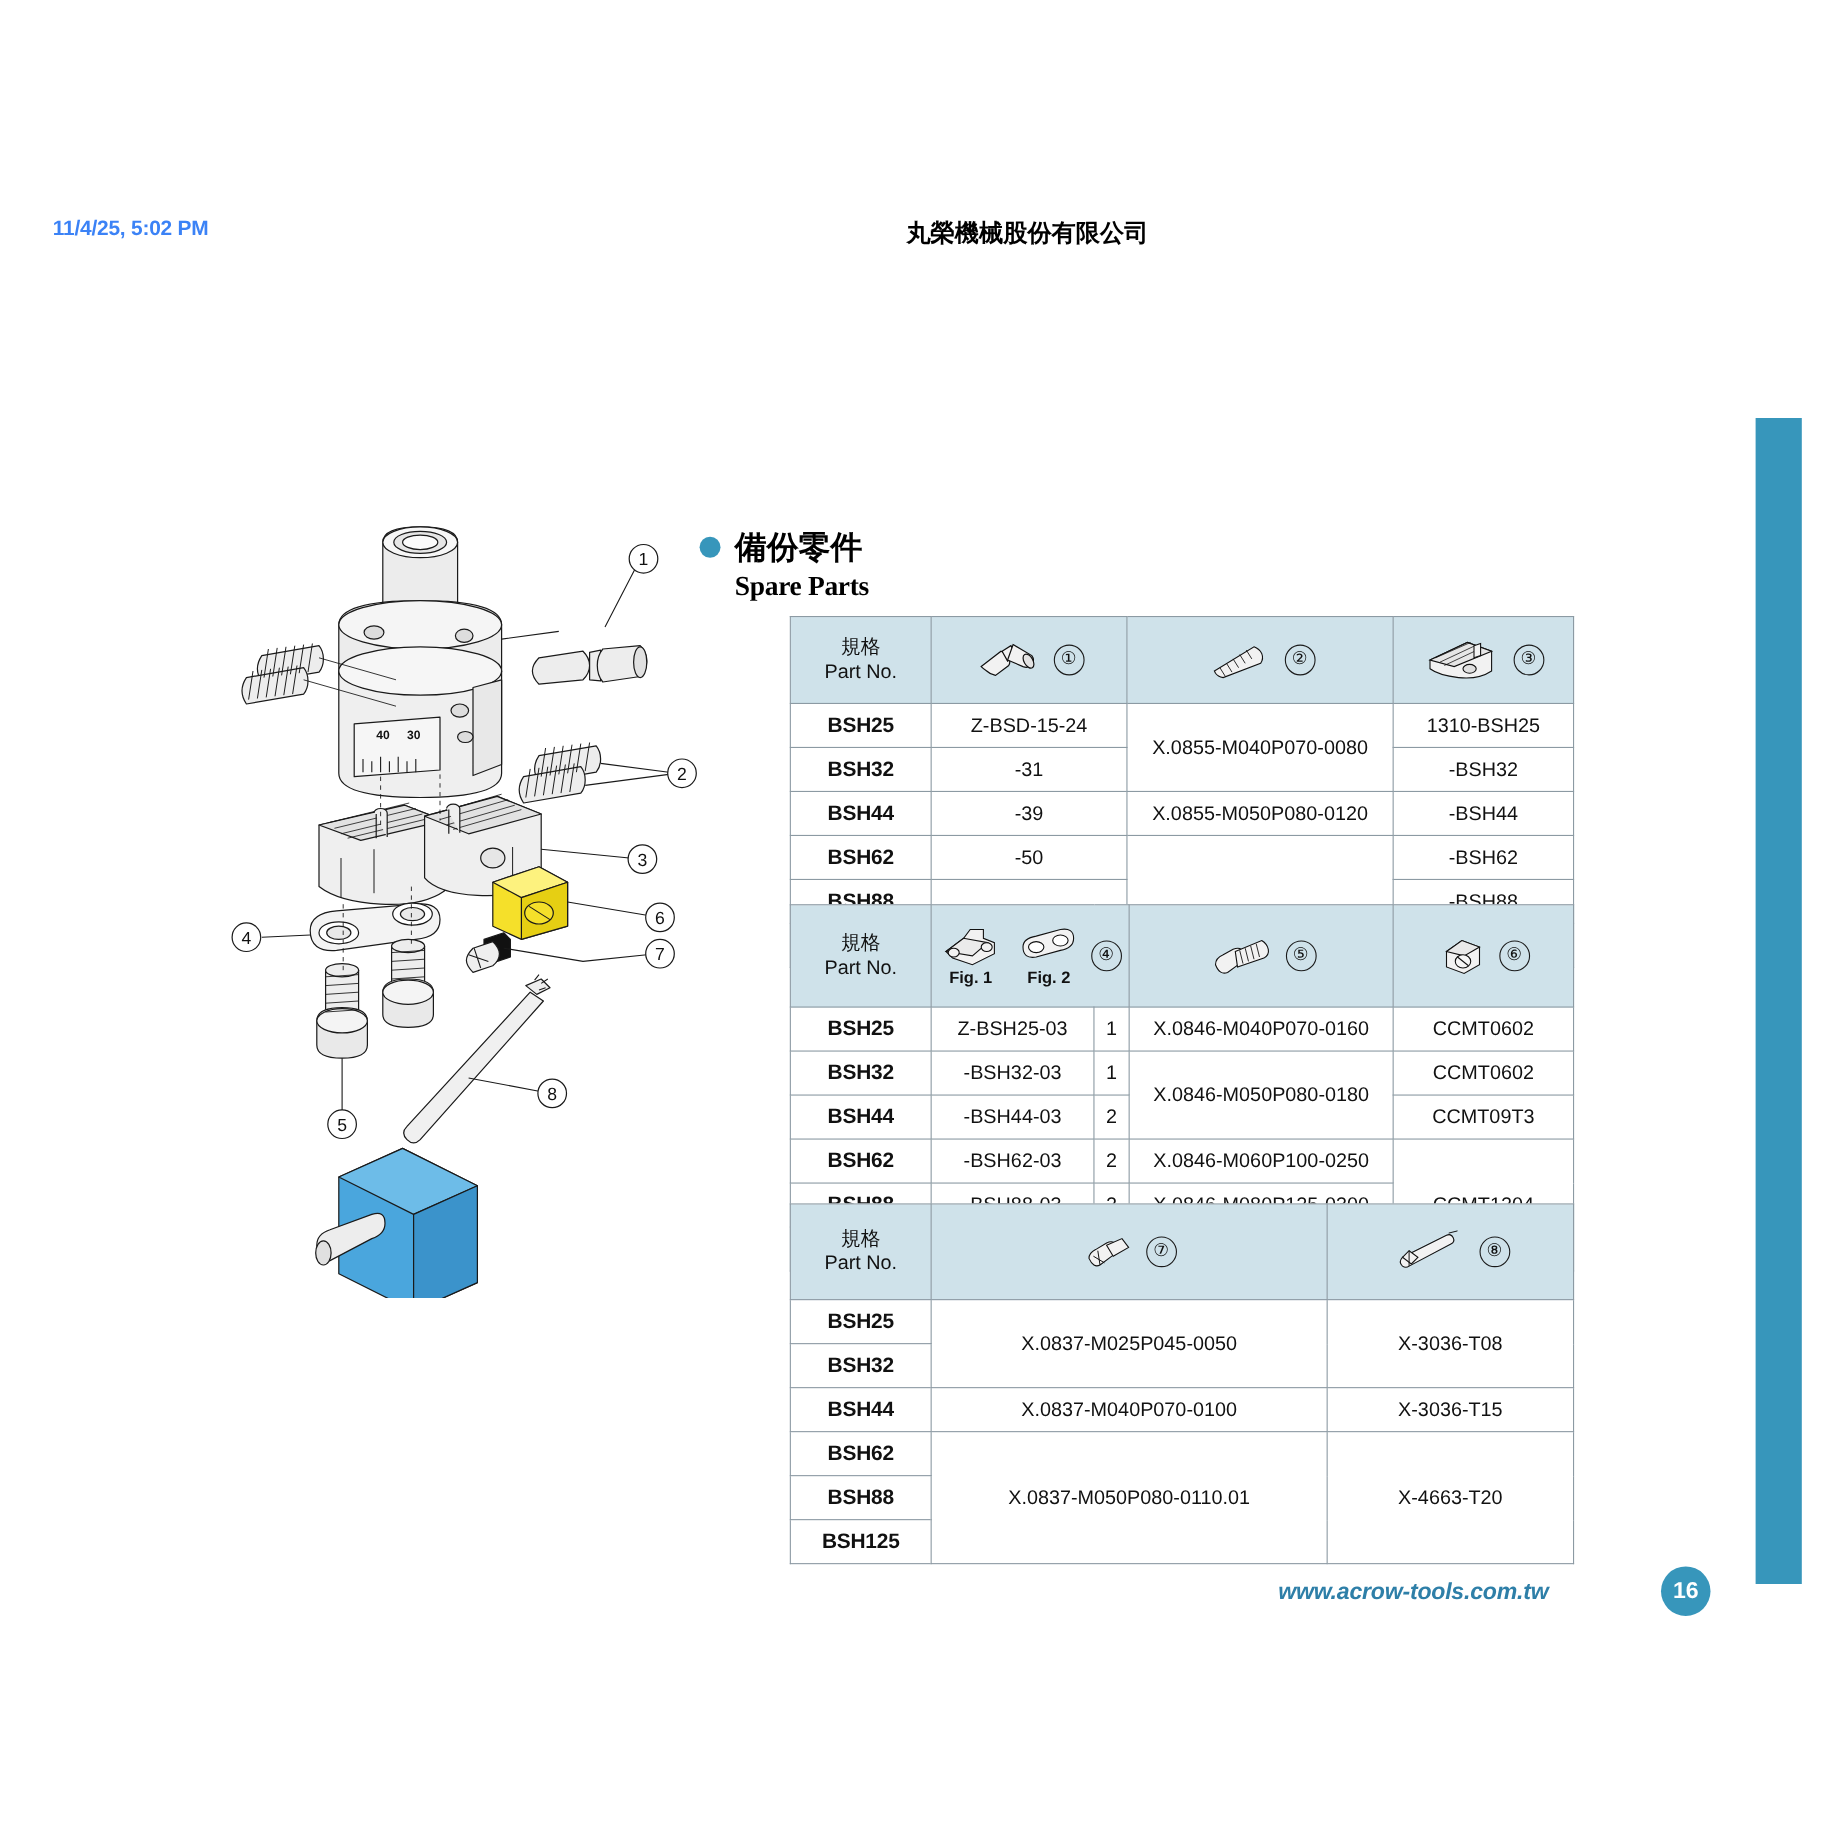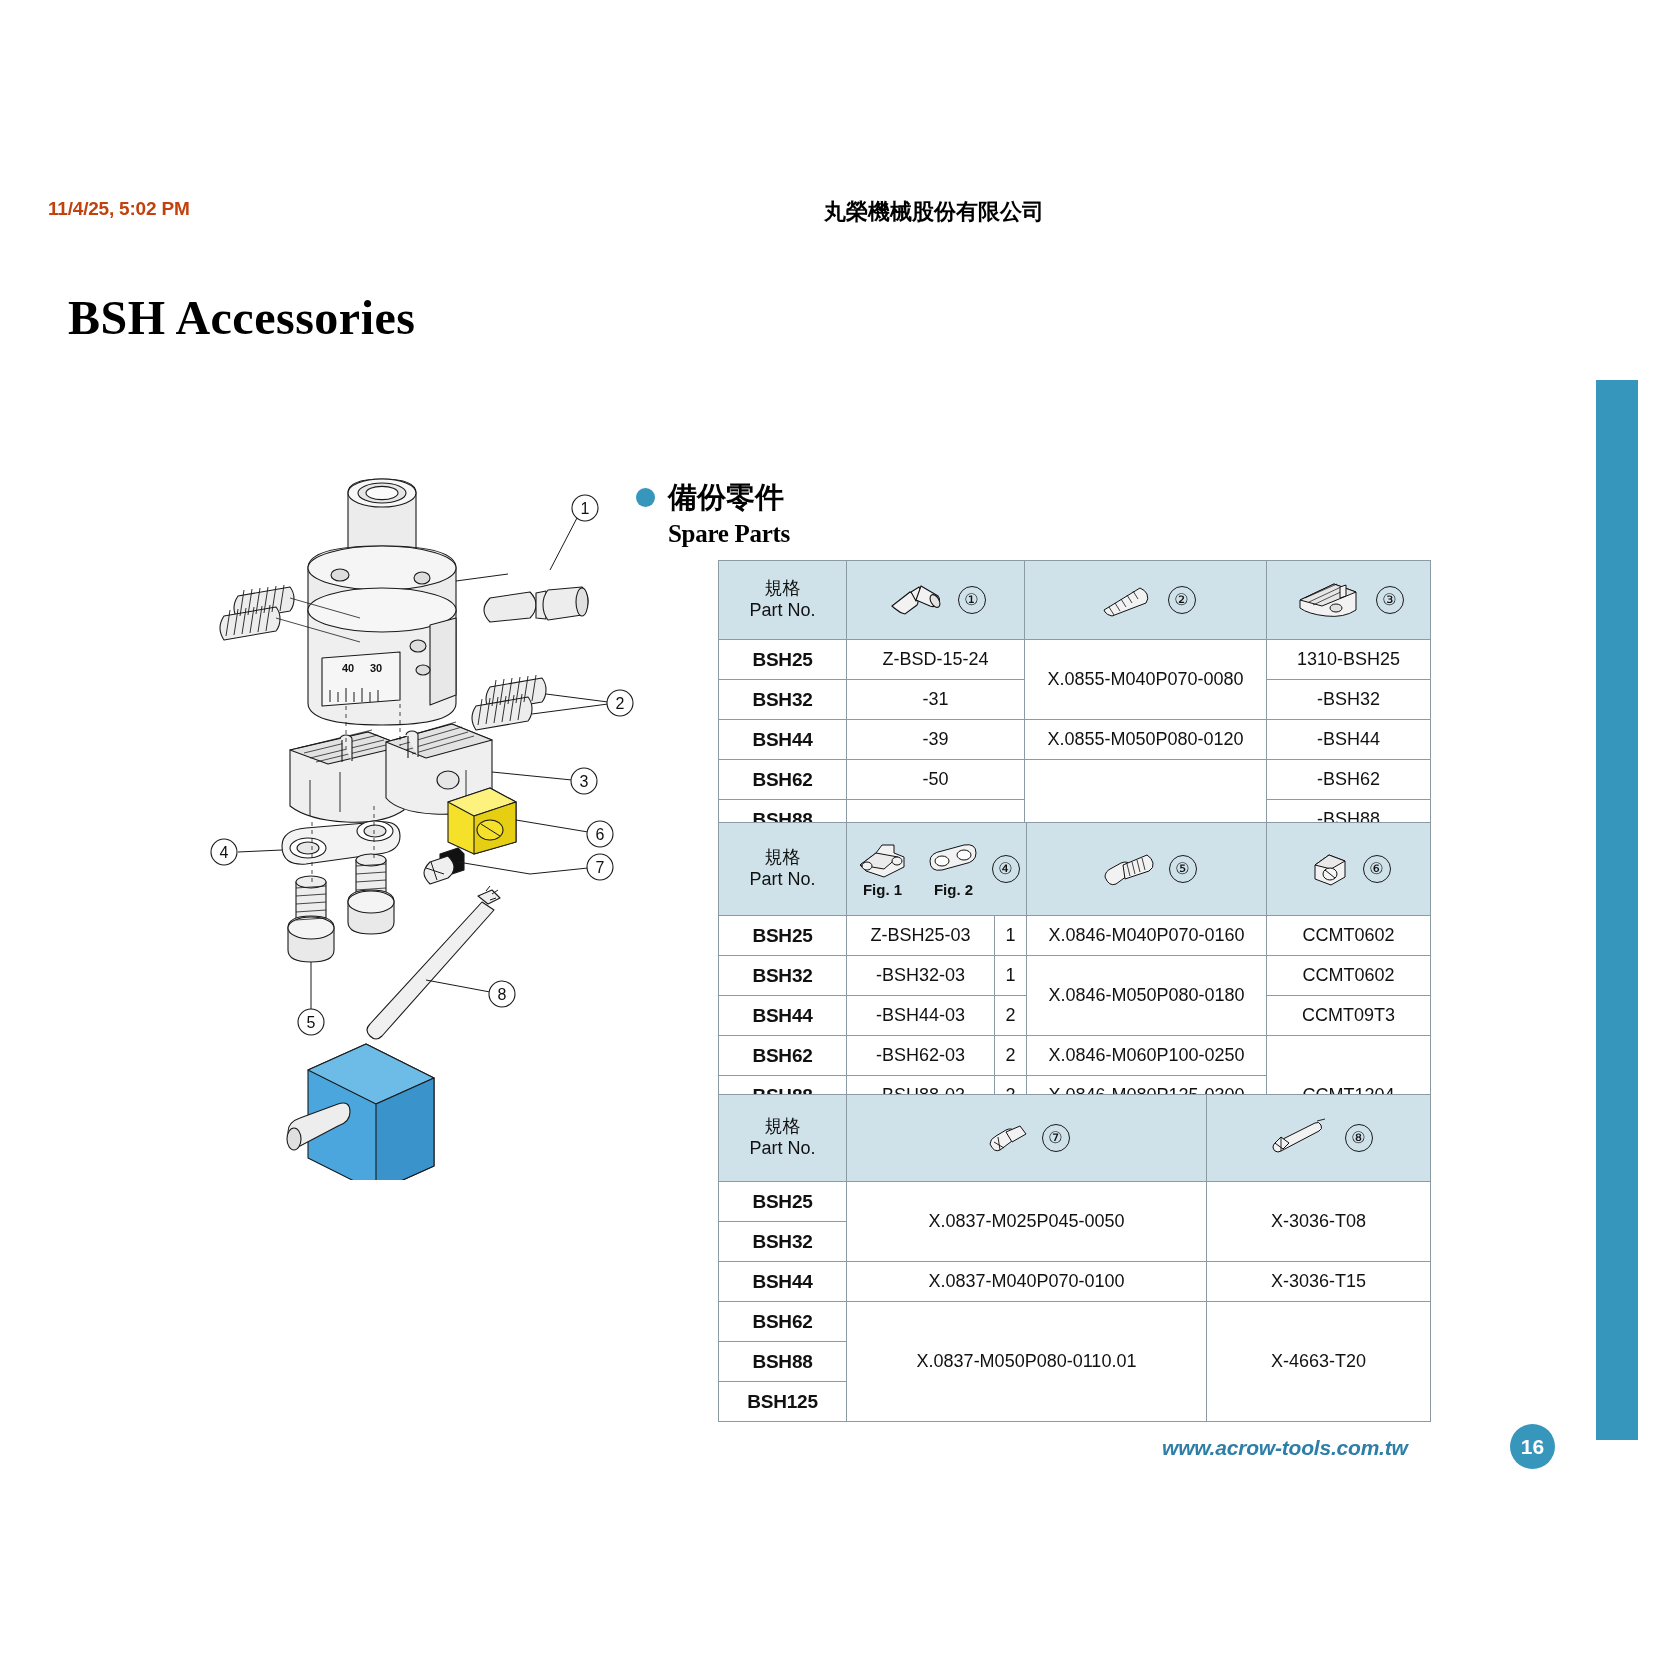--- a/index.html
+++ b/index.html
@@ -9,21 +9,21 @@
     font-family:"Liberation Sans", sans-serif;
     position:relative;
     overflow:hidden;
     -webkit-font-smoothing:antialiased;
   }
   .page{position:absolute;inset:0;}
 
   
   .hdr-date{
     position:absolute;left:48px;top:198px;
-    font-size:19px;font-weight:700;color:#c2410c;
+    font-size:19px;font-weight:700;color:#3b82f6;
     letter-spacing:-.2px;
   }
   .hdr-company{
     position:absolute;left:824px;top:197px;
     font-size:22px;font-weight:700;color:#000;
     letter-spacing:0px;
   }
   .page-title{
     position:absolute;left:68px;top:290px;
     font-family:"Liberation Serif", serif;
@@ -123,21 +123,20 @@
   .diagram{position:absolute;left:190px;top:450px;width:470px;height:730px;}
   .diagram svg{display:block;}
 </style>
 </head>
 <body>
 
 <div class="page">
 
   <div class="hdr-date">11/4/25, 5:02 PM</div>
   <div class="hdr-company">丸榮機械股份有限公司</div>
-  <div class="page-title">BSH Accessories</div>
 
   <div class="sidebar-bar"></div>
 
   <div class="sec-head">
     <span class="sec-dot"></span>
     <span class="sec-cn">備份零件</span>
     <span class="sec-en">Spare Parts</span>
   </div>
 
   <div class="diagram">

